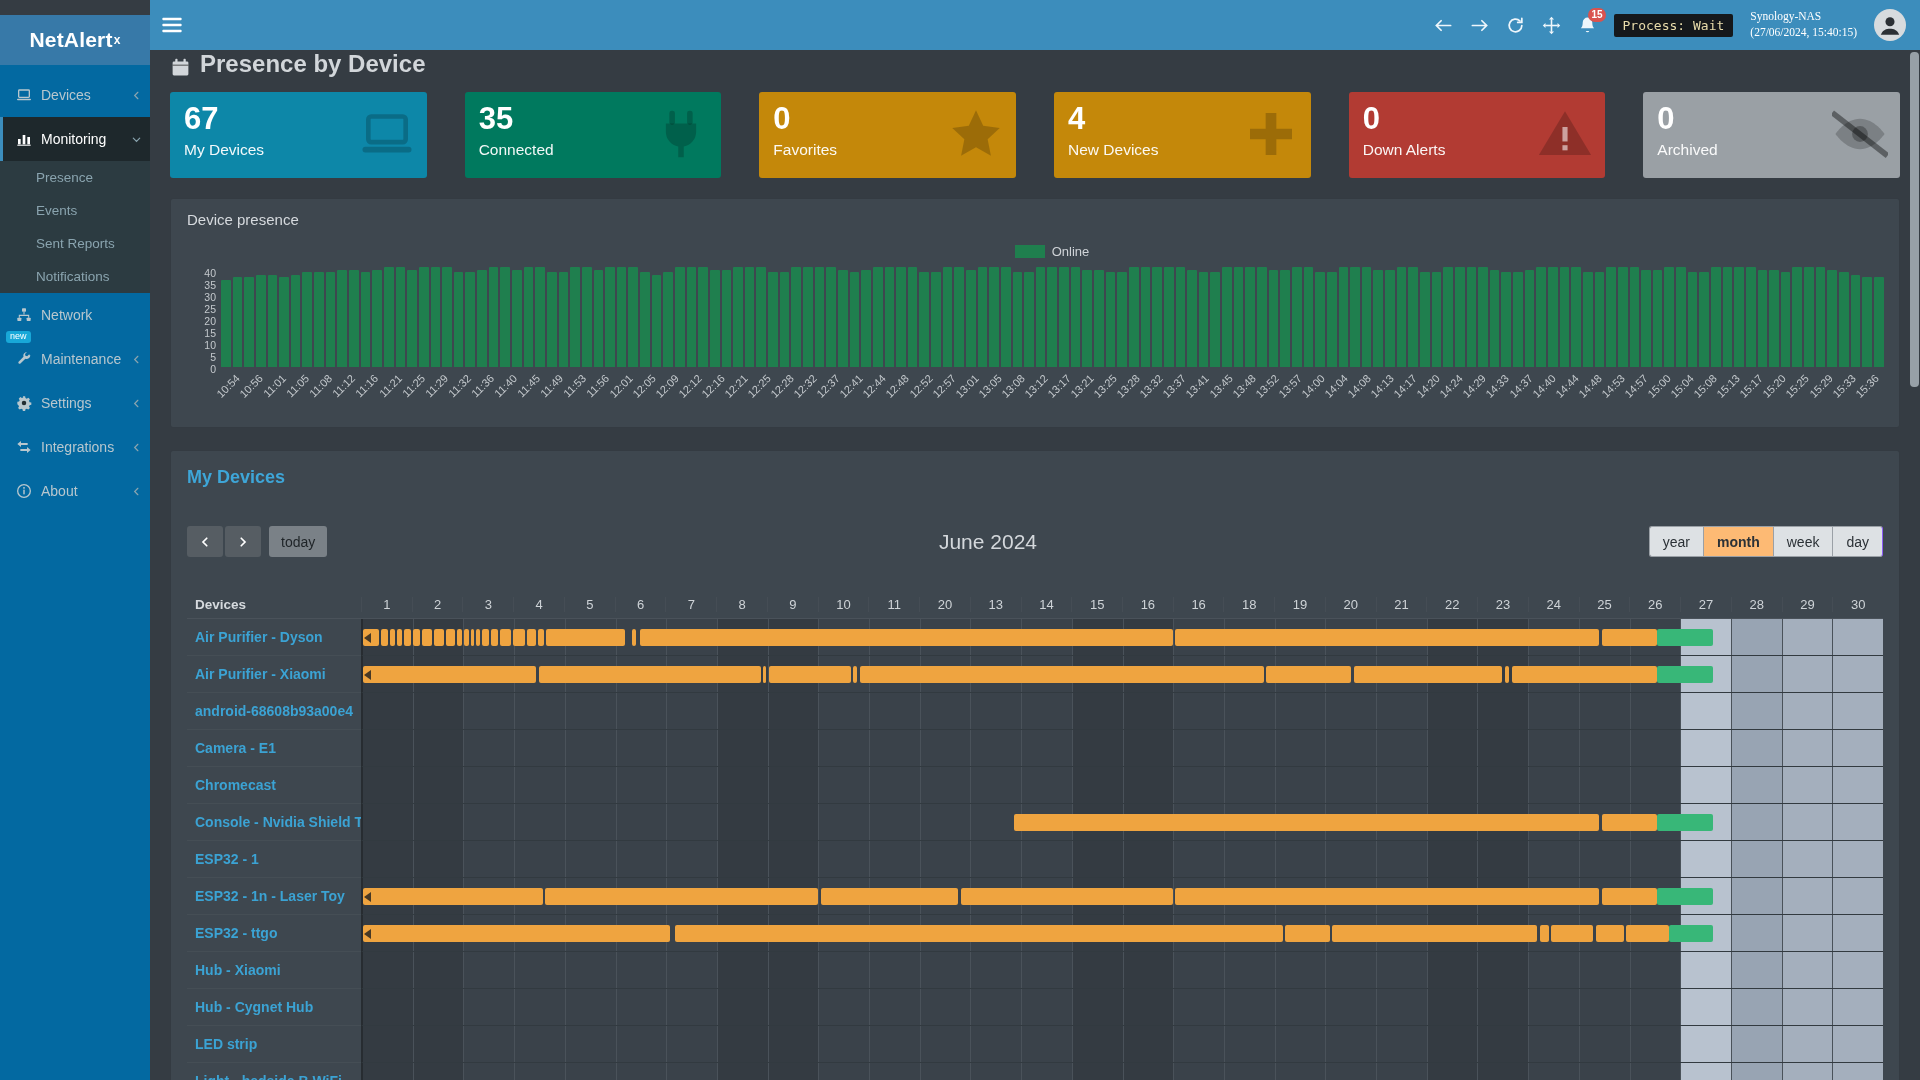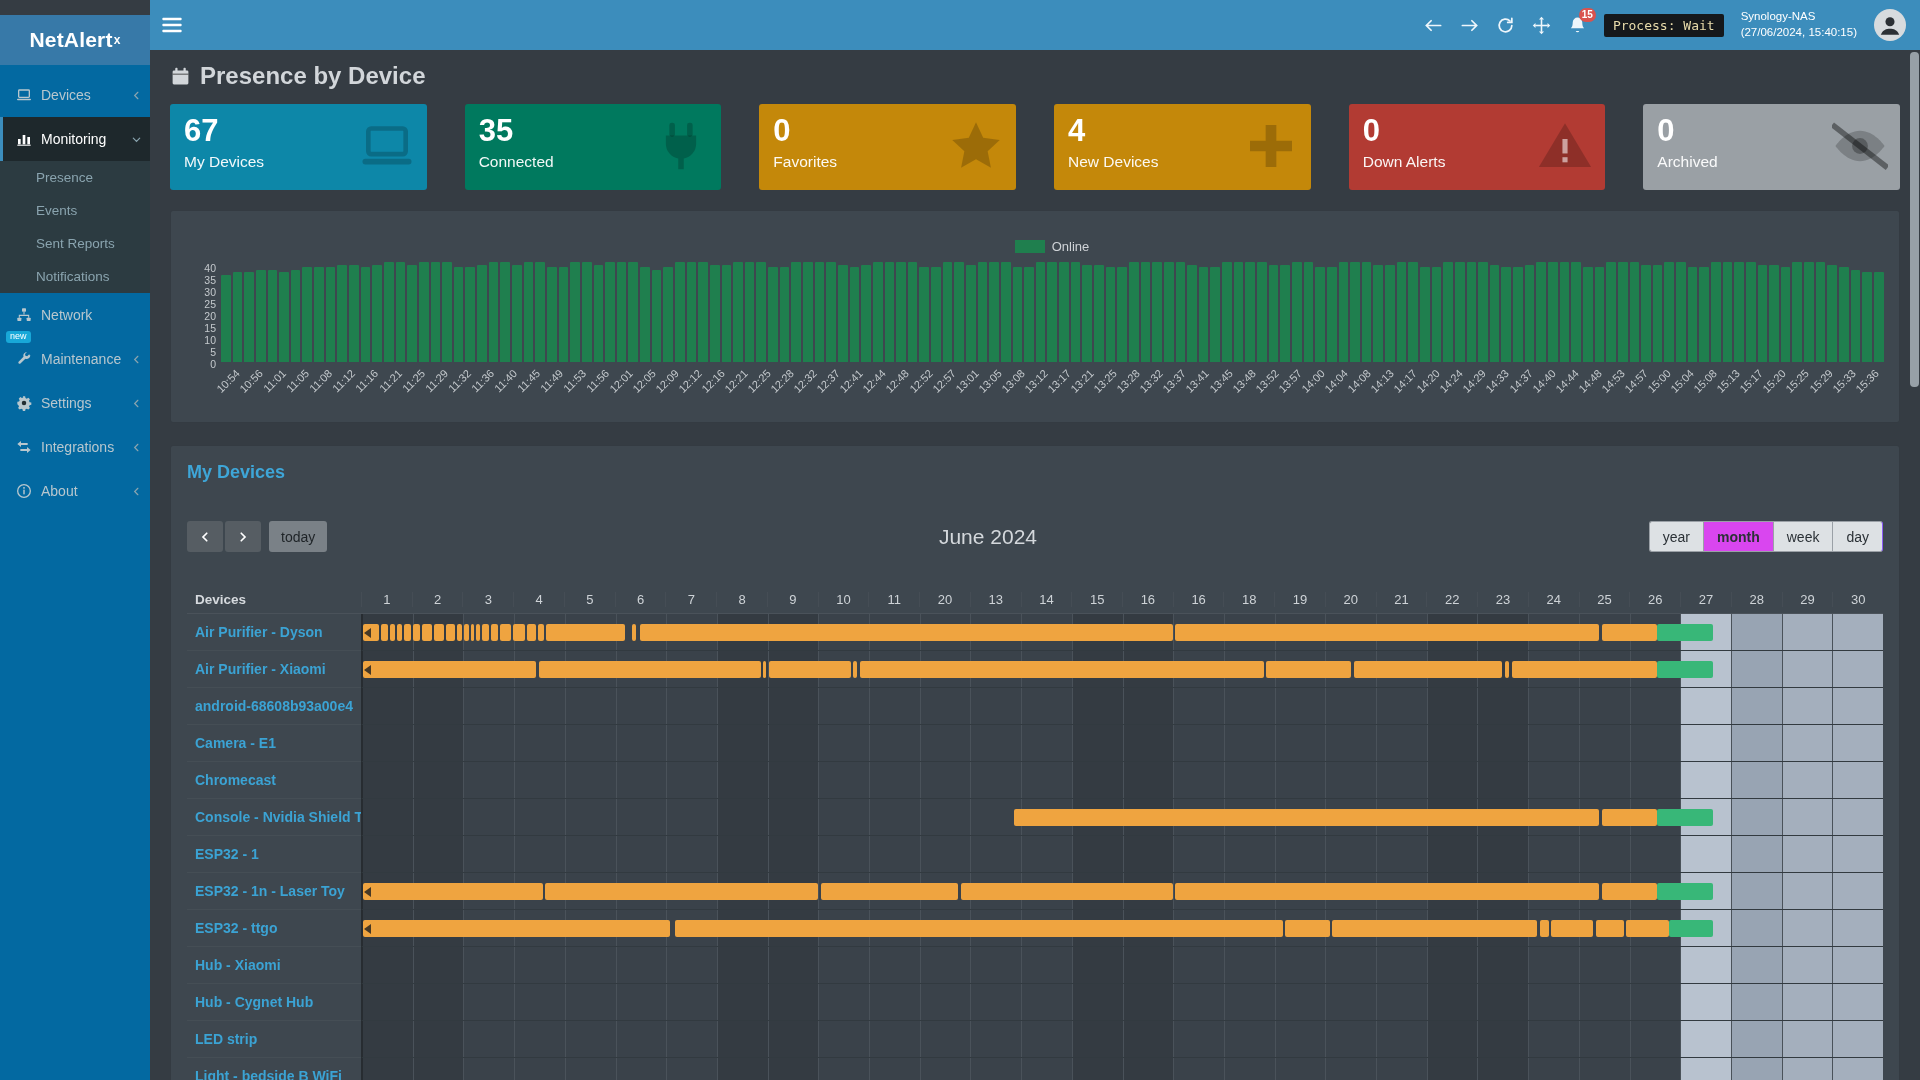--- a/index.html
+++ b/index.html
@@ -32,27 +32,27 @@
             display:flex; align-items:center; justify-content:space-between; padding:0 14px 0 12px; color:#eef6fb; }
   .hamburger { width:20px; height:16px; cursor:pointer; color:#fff; }
   .top-right { display:flex; align-items:center; gap:17px; }
   .top-ico { width:19px; height:19px; color:#eef6fb; cursor:pointer; position:relative; flex:none; }
   .bell-wrap { position:relative; width:19px; height:19px; cursor:pointer; }
   .noti-badge { position:absolute; top:-8px; right:-9px; background:#d9534f; color:#fff;
                 font-size:10px; font-weight:bold; min-width:17px; height:14px; border-radius:8px;
                 display:flex; align-items:center; justify-content:center; padding:0 3px; }
   .proc-badge { background:#15181b; color:#e9dcab; font-family:"DejaVu Sans Mono", monospace;
                 font-size:13px; padding:4px 9px; border-radius:2px; white-space:nowrap; }
-  .host-block { font-size:11.5px; line-height:1.35; color:#ffffff; text-align:left; }
+  .host-block { font-size:11.5px; line-height:1.35; color:#ffffff; text-align:left;font-family:Liberation Serif, serif; }
   .avatar { width:32px; height:32px; border-radius:50%; background:#d7dbde; overflow:hidden;
             flex:none; cursor:pointer; padding:3px; }
 
   
   .main { margin-left:150px; padding:50px 0 0 0; }
-  .page-head { display:flex; align-items:center; gap:9px; padding:12px 20px 8px; }
+  .page-head { display:flex; align-items:flex-end; gap:9px; padding:0 20px 8px; }
   .page-head .cal-ico { width:21px; height:21px; color:#d2d6da; }
   .page-title { font-size:24px; font-weight:600; color:#d2d6da; }
 
   
   .cards { display:flex; gap:38px; padding:6px 20px 0; }
   .card { width:258px; height:86px; border-radius:3px; position:relative; padding:10px 14px;
           color:#fff; cursor:pointer; overflow:hidden; }
   .card .num { font-size:31px; font-weight:bold; line-height:1.1; }
   .card .lbl { font-size:15.5px; margin-top:5px; color:rgba(255,255,255,.95); }
   .card .big-icon { position:absolute; right:12px; top:14px; width:56px; height:56px;
@@ -88,21 +88,21 @@
   .nav-btn .chev { width:12px; height:12px; }
   .nav-pair { display:flex; gap:2px; }
   .today-btn { height:31px; padding:0 12px; background:#7a8187; border:none; border-radius:3px;
                color:#1e2327; font-size:14px; cursor:pointer; }
   .cal-title { flex:1; text-align:center; font-size:21px; color:#d4d8dc; }
   .views { display:flex; }
   .view-btn { height:31px; padding:0 13px; background:#dde1e4; border:1px solid #9aa0a6; border-right:none;
               color:#2b3136; font-size:14px; cursor:pointer; }
   .view-btn:first-child { border-radius:3px 0 0 3px; }
   .view-btn:last-child { border-radius:0 3px 3px 0; border-right:1px solid #8b5cf6; }
-  .view-btn.active { background:#d946ef; font-weight:bold; }
+  .view-btn.active { background:#fdba74; font-weight:bold; }
 
   .cal-head { display:flex; height:28px; align-items:center; border-bottom:1px solid #4a525a; }
   .devices-head { width:174px; flex:none; font-size:13.5px; font-weight:bold; color:#d6dade; padding-left:8px; }
   .day-head { flex:1; text-align:center; font-size:13px; color:#ced3d7; border-left:1px solid #454d55; }
 
   .cal-body {}
   .cal-row { display:flex; height:37px; }
   .dev-name { width:174px; flex:none; display:flex; align-items:center; padding-left:8px;
               color:#3ba3d4; font-weight:bold; font-size:14px; white-space:nowrap; overflow:hidden;
               cursor:pointer; border-bottom:1px solid rgba(255,255,255,.04); }
@@ -363,20 +363,21 @@
           <svg viewBox="0 0 24 24">
             <path d="M1.5 12S5.8 5.5 12 5.5 22.5 12 22.5 12 18.2 18.5 12 18.5 1.5 12 1.5 12z" fill="currentColor"></path>
             <circle cx="12" cy="12" r="3.4" fill="rgba(0,0,0,.28)"></circle>
             <rect x="-3" y="10.9" width="30" height="2.4" transform="rotate(38 12 12)" fill="rgba(0,0,0,.4)"></rect>
           </svg>
         </span>
       </div>
     </div>
 
   <section class="panel chart-panel">
+    <div class="panel-title">Device presence</div>
     <div class="legend">
       <span class="swatch" id="legend-swatch" style="background: rgb(31, 127, 78);"></span>
       <span>Online</span>
     </div>
     <div class="chart">
       <div class="yaxis" id="yaxis">
           <span>40</span>
           <span>35</span>
           <span>30</span>
           <span>25</span>

